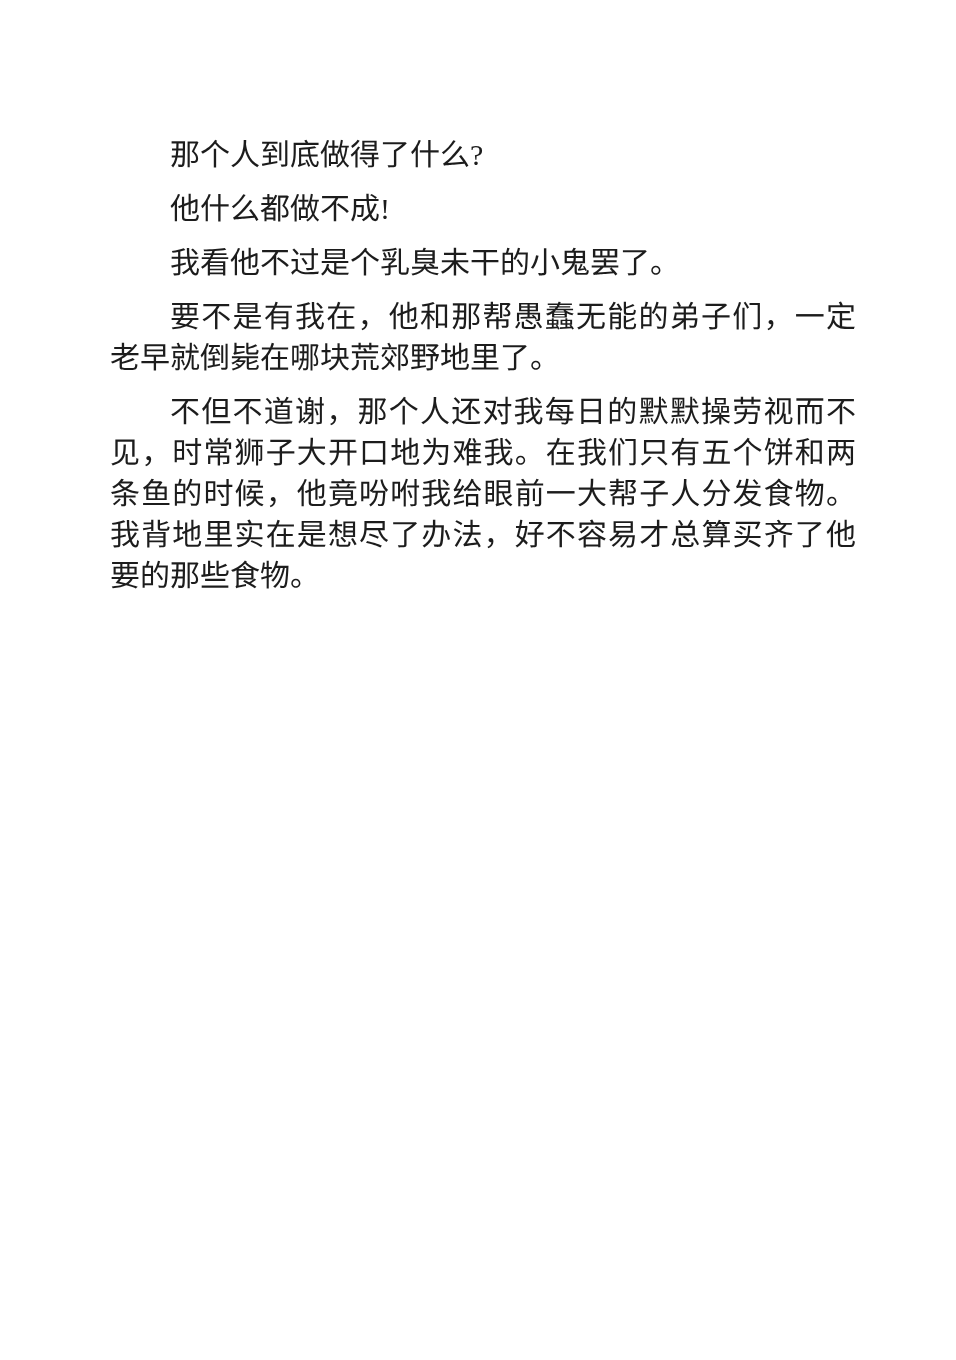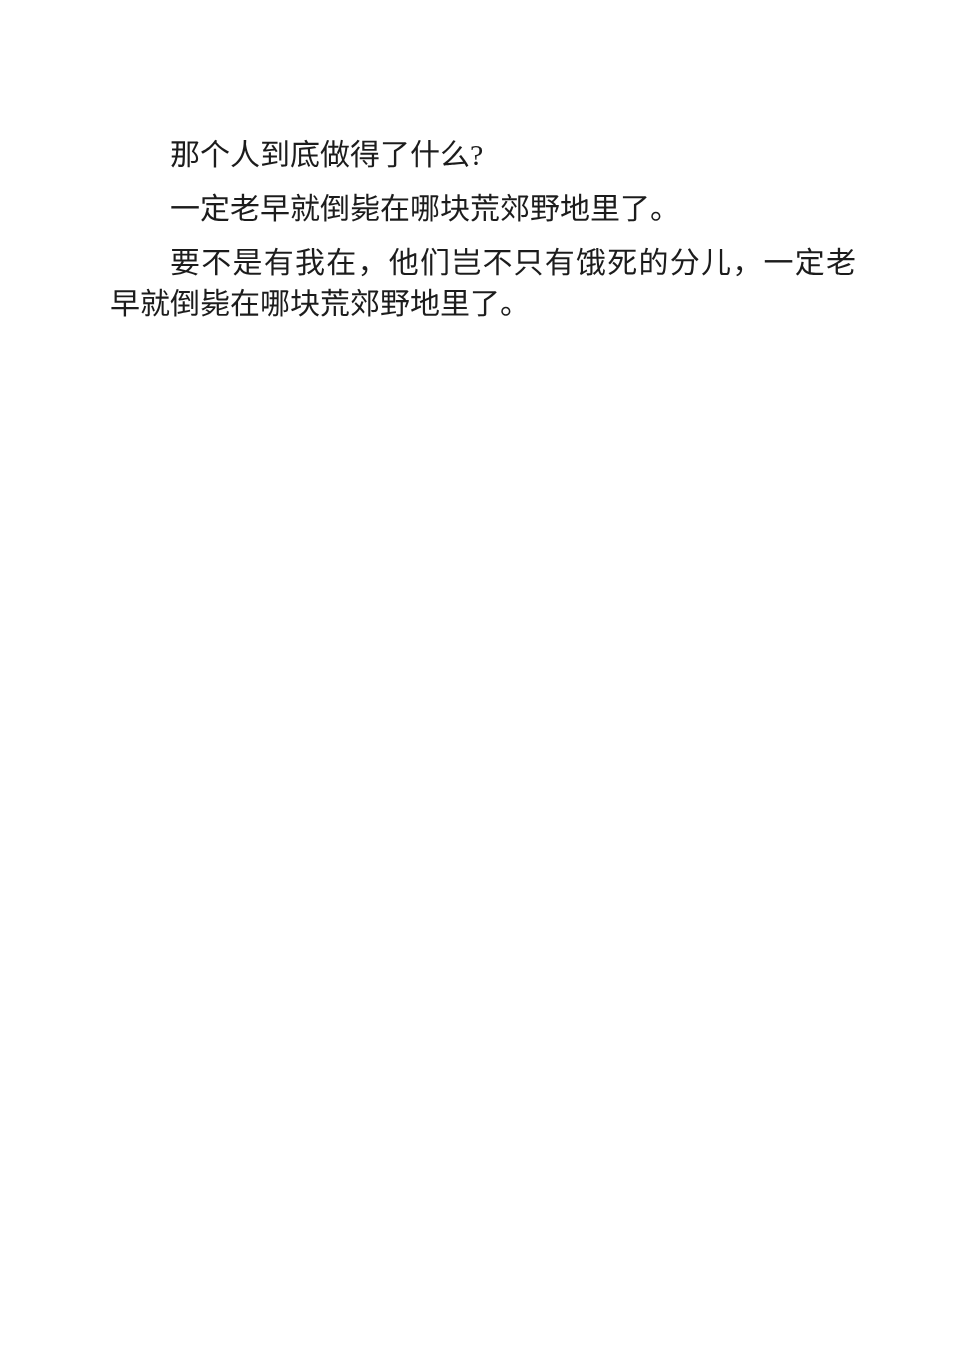--- a/index.html
+++ b/index.html
@@ -28,15 +28,17 @@
     text-indent: 2em;
     word-break: normal;
     overflow-wrap: break-word;
   }
 </style>
 </head>
 <body>
 
 <main class="page">
   <p class="para">那个人到底做得了什么?</p>
-  <p class="para">一定老早就倒毙在哪块荒郊野地里了。</p>
-  <p class="para">要不是有我在，他们岂不只有饿死的分儿，一定老早就倒毙在哪块荒郊野地里了。</p>
+  <p class="para">他什么都做不成!</p>
+  <p class="para">我看他不过是个乳臭未干的小鬼罢了。</p>
+  <p class="para">要不是有我在，他和那帮愚蠢无能的弟子们，一定老早就倒毙在哪块荒郊野地里了。</p>
+  <p class="para">不但不道谢，那个人还对我每日的默默操劳视而不见，时常狮子大开口地为难我。在我们只有五个饼和两条鱼的时候，他竟吩咐我给眼前一大帮子人分发食物。我背地里实在是想尽了办法，好不容易才总算买齐了他要的那些食物。</p>
 </main>
 
 </body></html>

